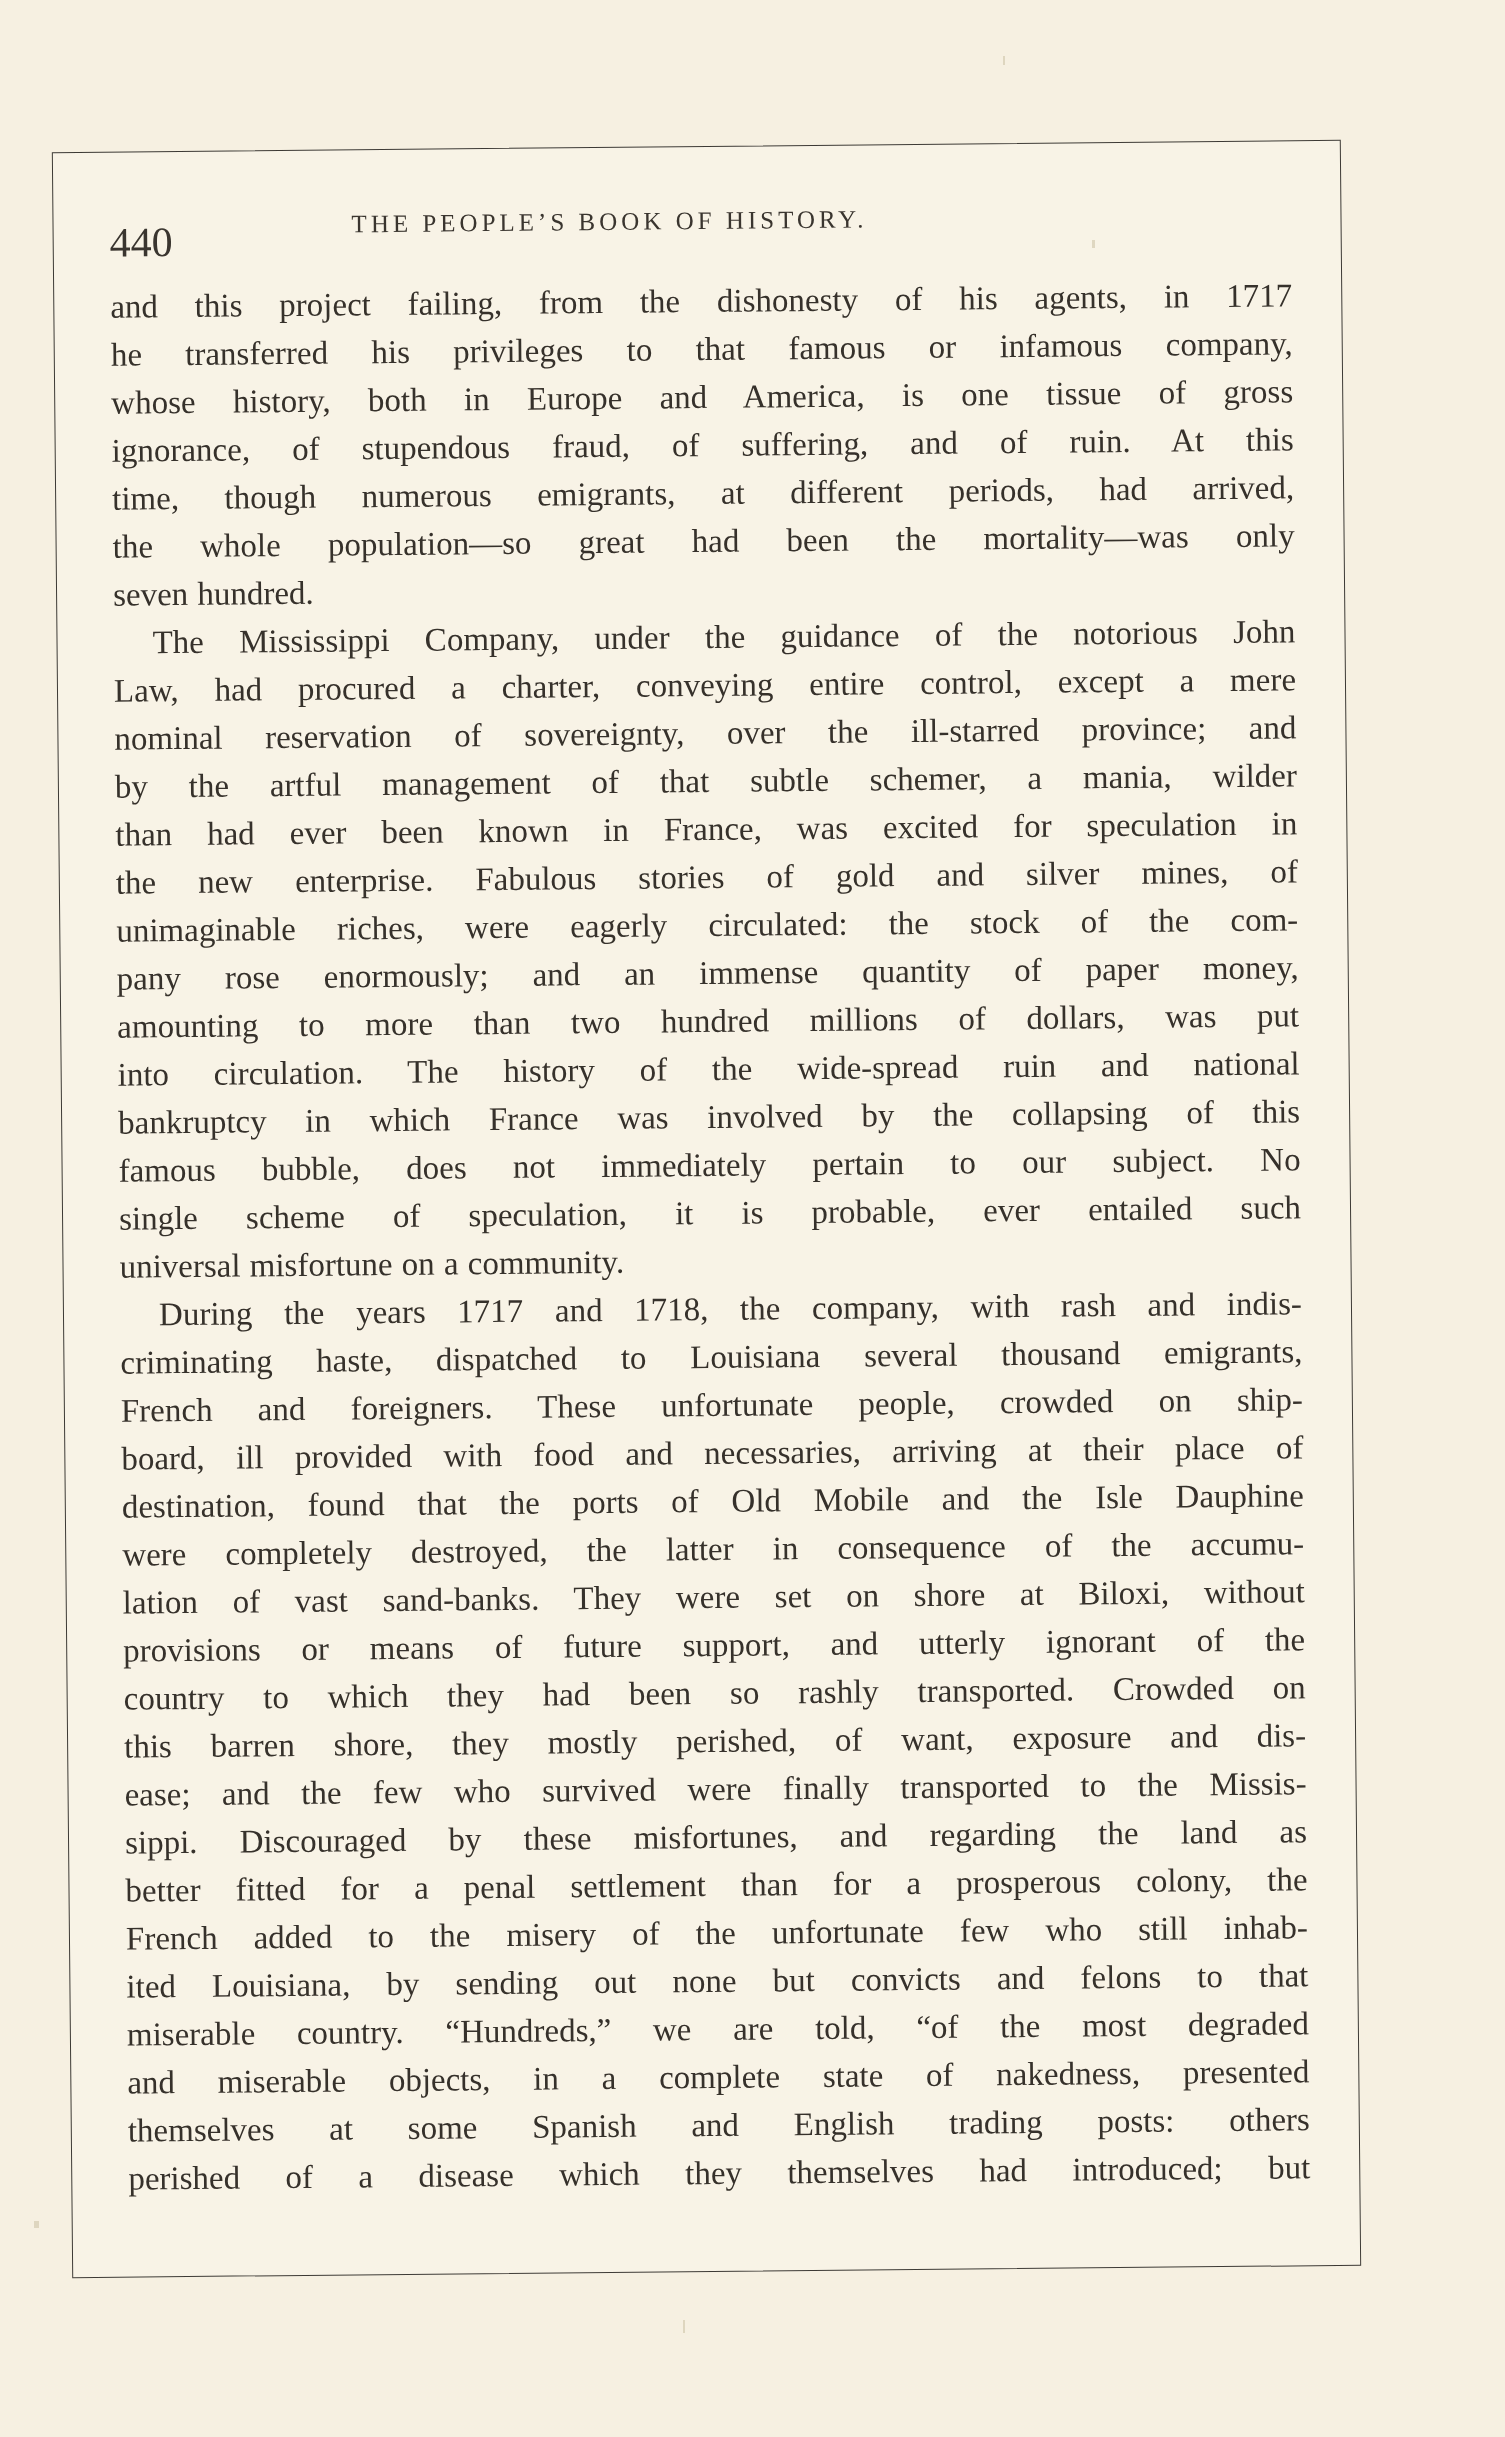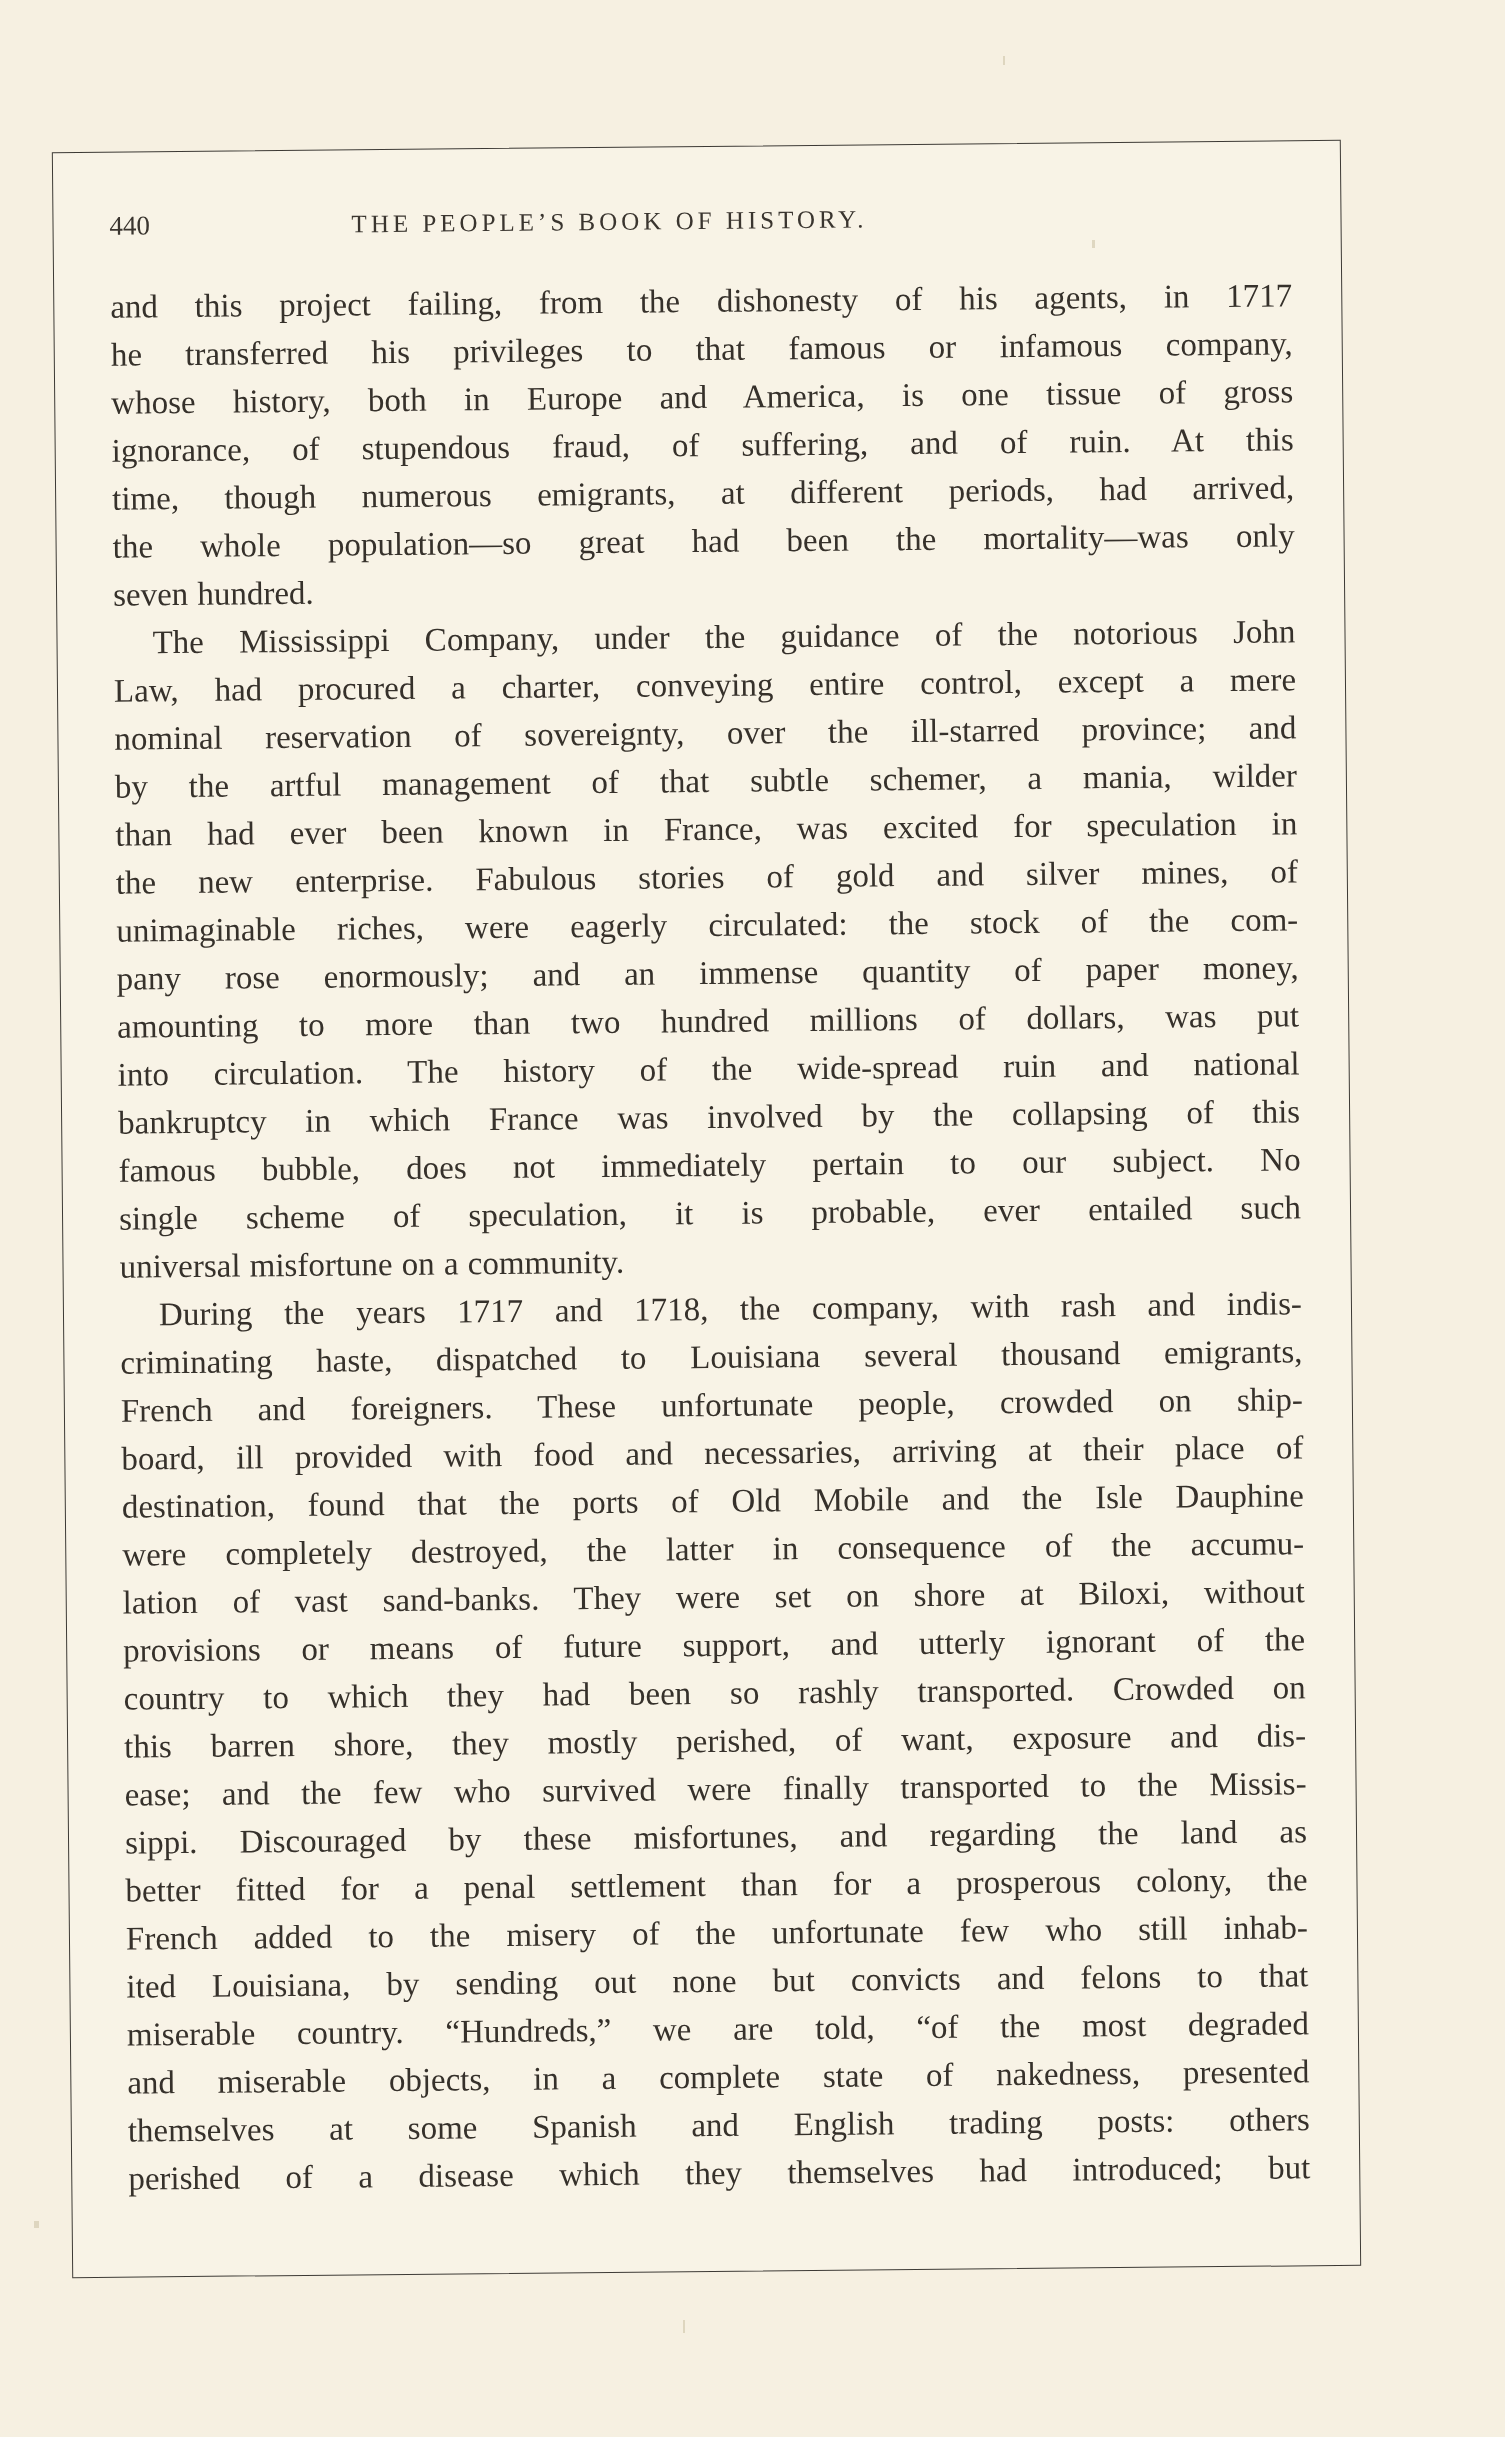--- a/index.html
+++ b/index.html
@@ -30,22 +30,22 @@
   .running-head {
     position: absolute;
     left: 56px;
     top: 54px;
     right: 56px;
     height: 38px;
   }
   .page-number {
     position: absolute;
     left: 0;
-    top: 4px;
-    font-size: 27px;
+    top: 12px;
+    font-size: 42px;
     letter-spacing: 0;
     color: #3a352f;
   }
   .running-title {
     position: absolute;
     left: 242px;
     top: 5.6px;
     font-size: 25px;
     letter-spacing: 4px;
     color: #3a352f;

